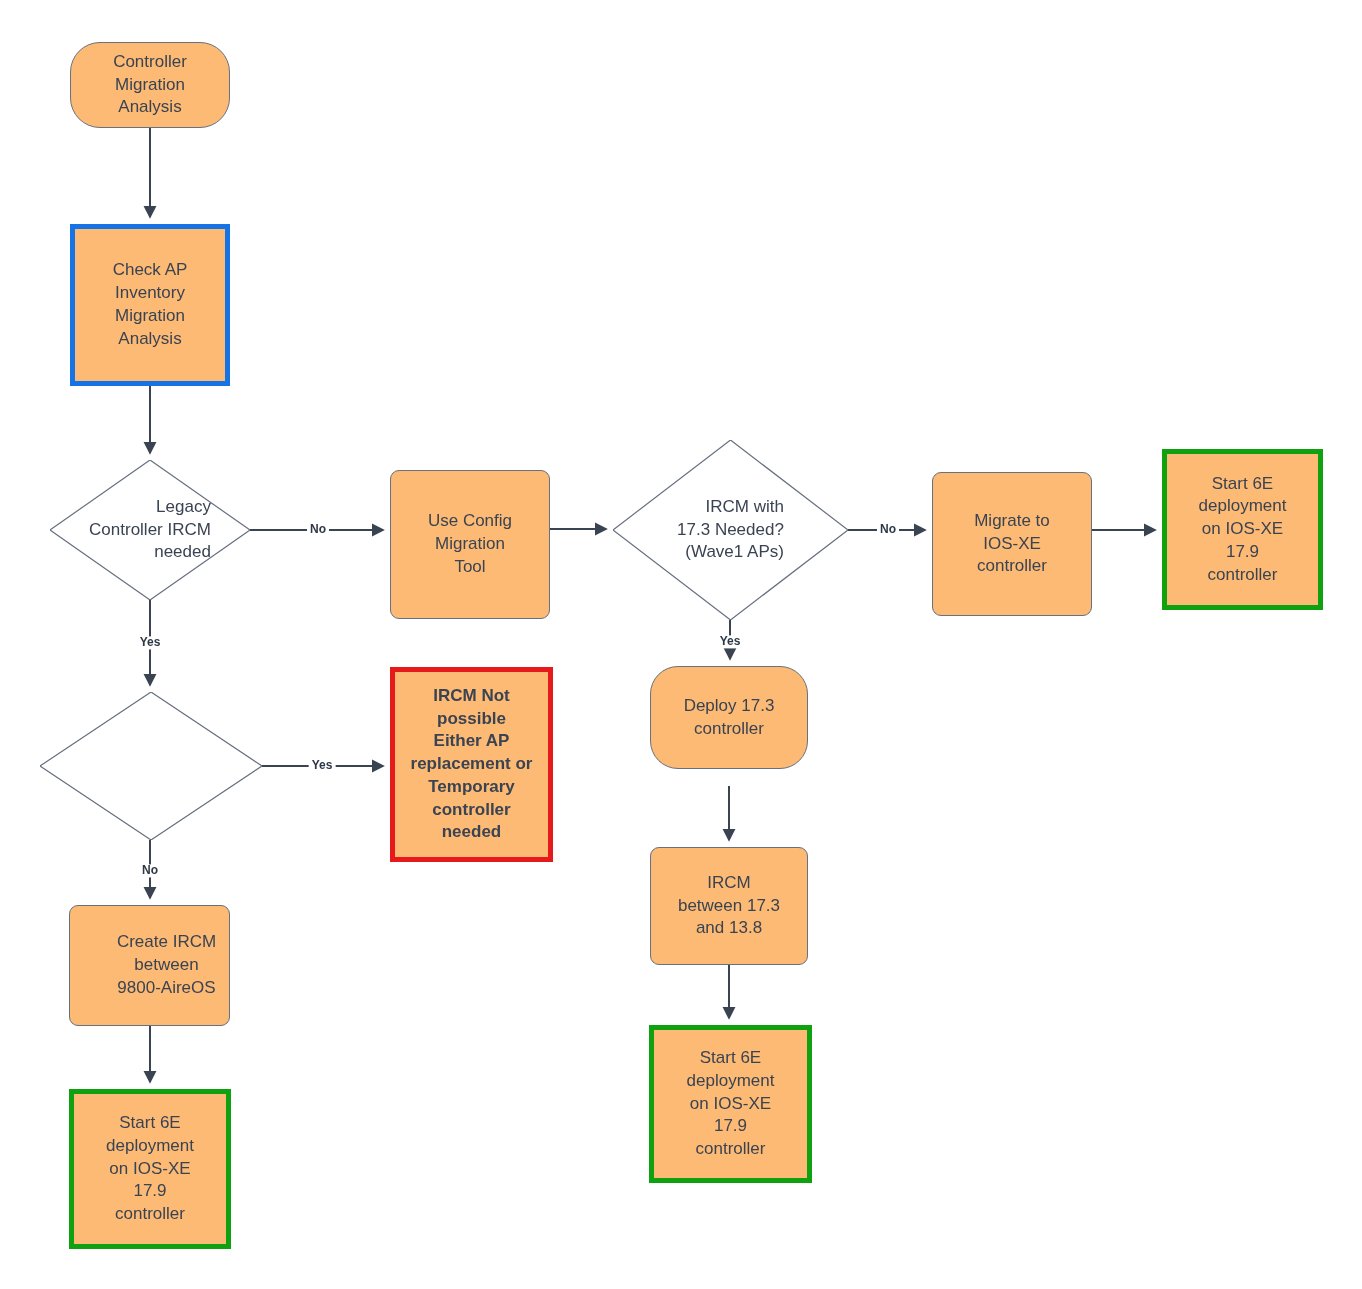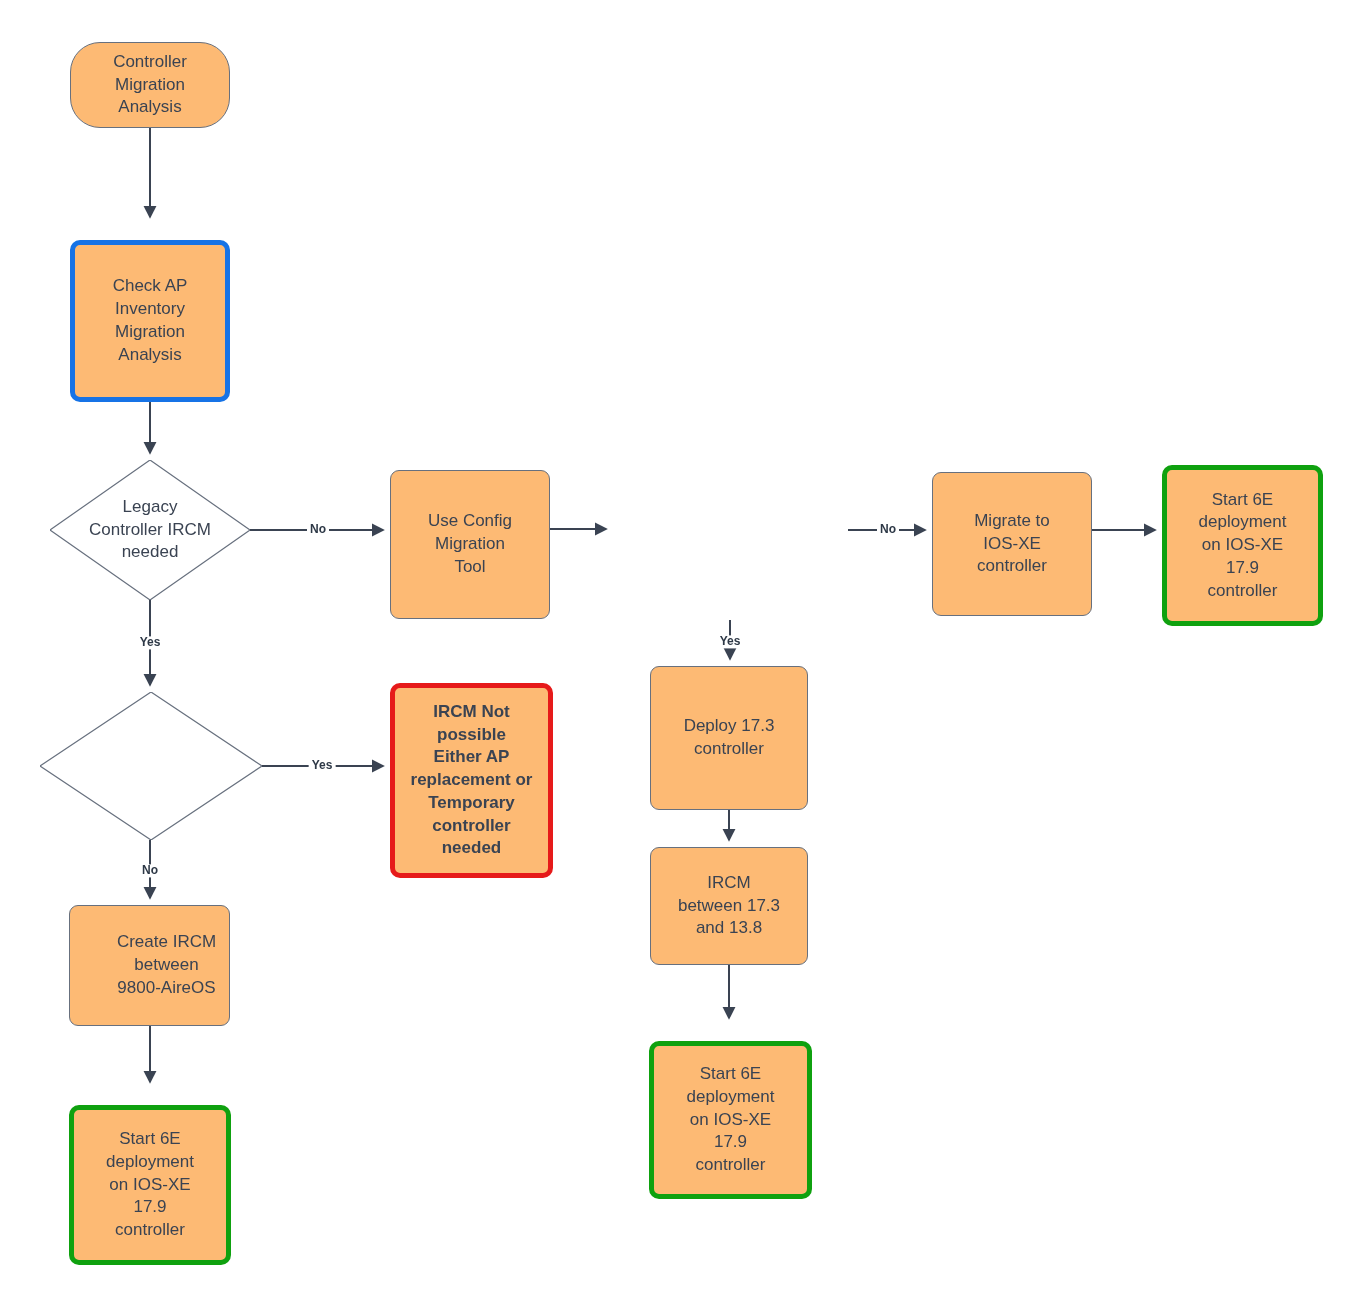--- a/index.html
+++ b/index.html
@@ -8,25 +8,25 @@
     font-family:"Liberation Sans",sans-serif;color:#3A4352;overflow:hidden;
   }
   svg.wires{position:absolute;left:0;top:0;width:1362px;height:1289px;z-index:0;}
   .node{
     position:absolute;display:flex;align-items:center;justify-content:center;
     text-align:center;font-size:17px;line-height:1.34;white-space:pre-line;
     background:#fdba74;box-sizing:border-box;z-index:1;
   }
   .rect{border:1px solid #67707E;border-radius:9px;}
   .terminal{border:1px solid #67707E;border-radius:30px;}
-  .accent{border-radius:10px;margin-top:16px;}
+  .accent{border-radius:0;}
   .accent-blue{border:5px solid var(--accent-blue,#1673E6);}
   .accent-green{border:5px solid var(--accent-green,#0FA10F);}
   .accent-red{border:5px solid var(--accent-red,#E61A1A);font-weight:bold;}
-  .diamond{background:transparent;border:none;}
+  .diamond{background:transparent;border:none;text-align:right;}
   .diamond > svg{position:absolute;left:0;top:0;width:100%;height:100%;}
   .diamond .dtext{position:relative;z-index:1;padding:0 6px;}
   .edge-label{
     position:absolute;transform:translate(-50%,-50%);
     font-weight:bold;font-size:12px;color:#2E3947;
     background:#fff;padding:0 3px;z-index:2;line-height:1.1;
   }
 </style>
 </head>
 <body>
@@ -77,20 +77,28 @@
 Controller IRCM
 needed</span>
   </div>
 
   <div class="node rect" style="left:390px;top:470px;width:160px;height:149px;">
     <span>Use Config
 Migration
 Tool</span>
   </div>
 
+  <div class="node diamond" style="left:613px;top:440px;width:235px;height:180px;">
+    <svg viewBox="0 0 100 100" preserveAspectRatio="none">
+      <polygon points="50,0 100,50 50,100 0,50" fill="#ffffff" stroke="#67707E" stroke-width="1.2" vector-effect="non-scaling-stroke"></polygon>
+    </svg>
+    <span class="dtext">IRCM with
+17.3 Needed?
+(Wave1 APs)</span>
+  </div>
 
   <div class="node rect" style="left:932px;top:472px;width:160px;height:144px;">
     <span>Migrate to
 IOS-XE
 controller</span>
   </div>
 
   <div class="node accent accent-green" style="left:1162px;top:449px;width:161px;height:161px;">
     <span>Start 6E
 deployment
@@ -108,21 +116,21 @@
   <div class="node accent accent-red" style="left:390px;top:667px;width:163px;height:195px;">
     <span>IRCM Not
 possible
 Either AP
 replacement or
 Temporary
 controller
 needed</span>
   </div>
 
-  <div class="node rect" style="left:650px;top:666px;width:158px;height:144px;">
+  <div class="node rect" style="left:650px;top:666px;width:158px;height:103px;border-radius:28px;">
     <span>Deploy 17.3
 controller</span>
   </div>
 
   <div class="node rect" style="left:69px;top:905px;width:161px;height:121px;padding-left:34px;">
     <span>Create IRCM
 between
 9800-AireOS</span>
   </div>
 

